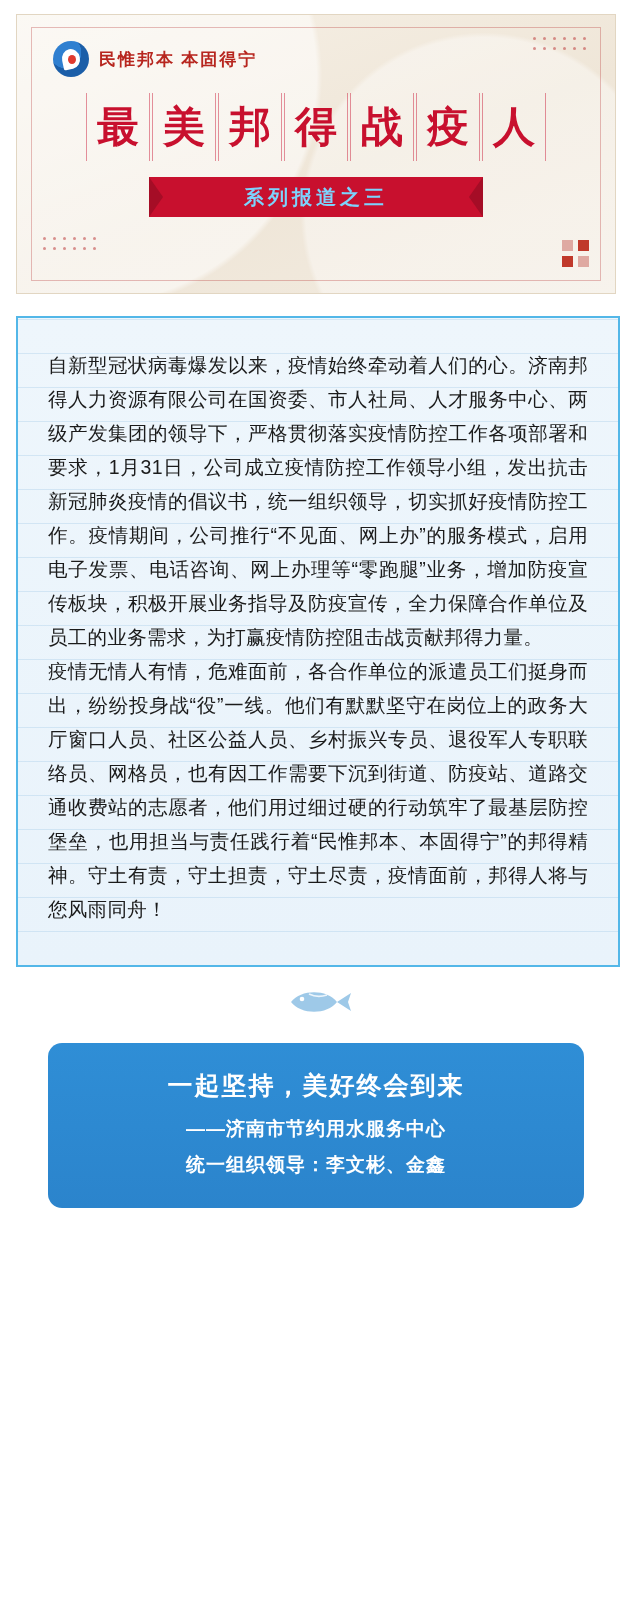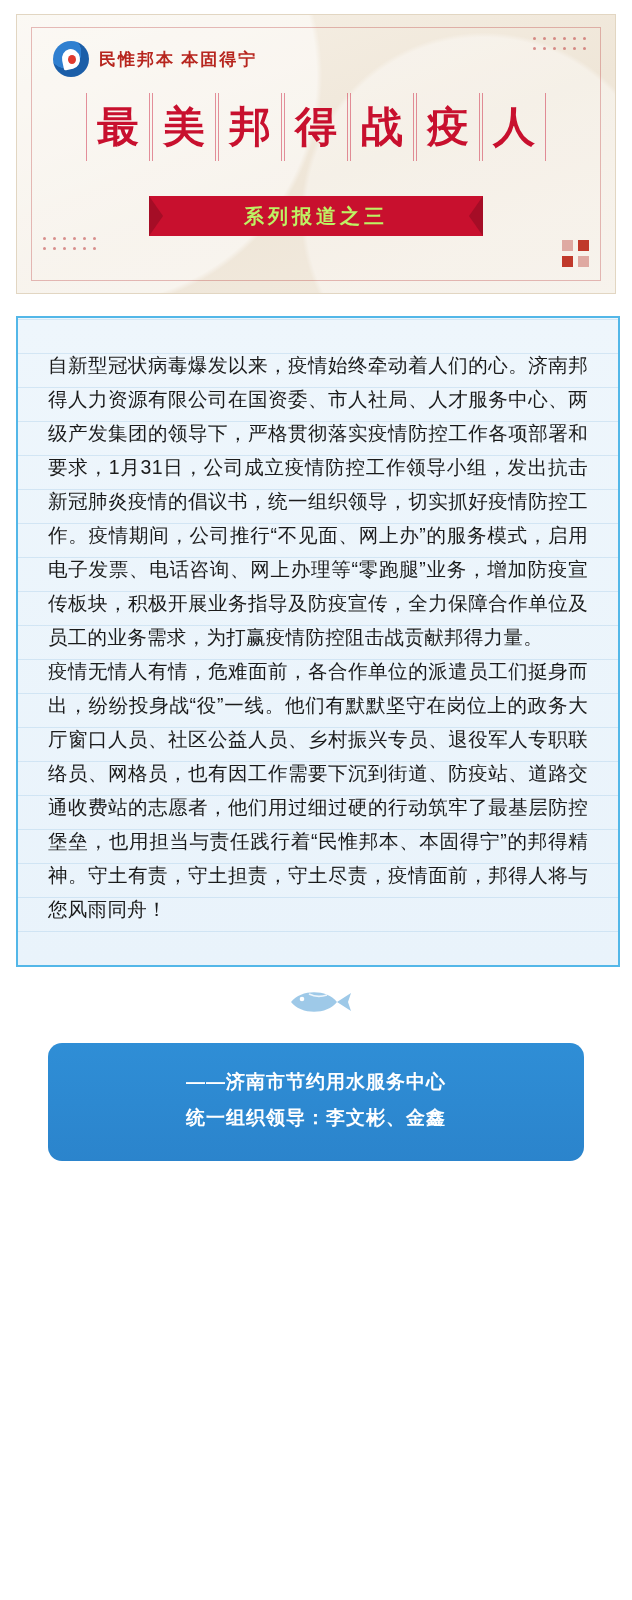--- a/index.html
+++ b/index.html
@@ -137,26 +137,25 @@
     position: absolute;
     left: 50%;
     transform: translateX(-50%);
     top: 162px;
     width: 306px;
     height: 40px;
     background: #c8102e;
     display: flex;
     align-items: center;
     justify-content: center;
-    color: #bef264;
+    color: #7dd3fc;
     font-size: 20px;
     font-weight: bold;
     letter-spacing: 4px;
     font-family: "Liberation Serif", "DejaVu Serif", serif;
-    margin-top: 19px;
   }
   .subtitle-ribbon::before,
   .subtitle-ribbon::after {
     content: "";
     position: absolute;
     top: 0;
     border-style: solid;
     border-color: #c8102e transparent #c8102e transparent;
   }
   .subtitle-ribbon::before {
@@ -314,17 +313,18 @@
   <div class="divider">
     <svg class="fish" viewBox="0 0 74 34">
       <path d="M12 17 C22 4, 48 4, 58 17 C48 30, 22 30, 12 17 Z" fill="#9ec9e8"></path>
       <path d="M58 17 L72 8 L69 17 L72 26 Z" fill="#9ec9e8"></path>
       <circle cx="23" cy="14" r="2.3" fill="#ffffff"></circle>
       <path d="M30 9 C36 12, 42 12, 48 10" stroke="#ffffff" stroke-width="1.6" fill="none" opacity="0.8"></path>
     </svg>
   </div>
 
   <div class="callout">
+    <div class="line1">一起坚持，美好终会到来</div>
     <div class="line3">——济南市节约用水服务中心</div>
     <div class="line4">统一组织领导：李文彬、金鑫</div>
   </div>
 
 </div>
 
 </body></html>

